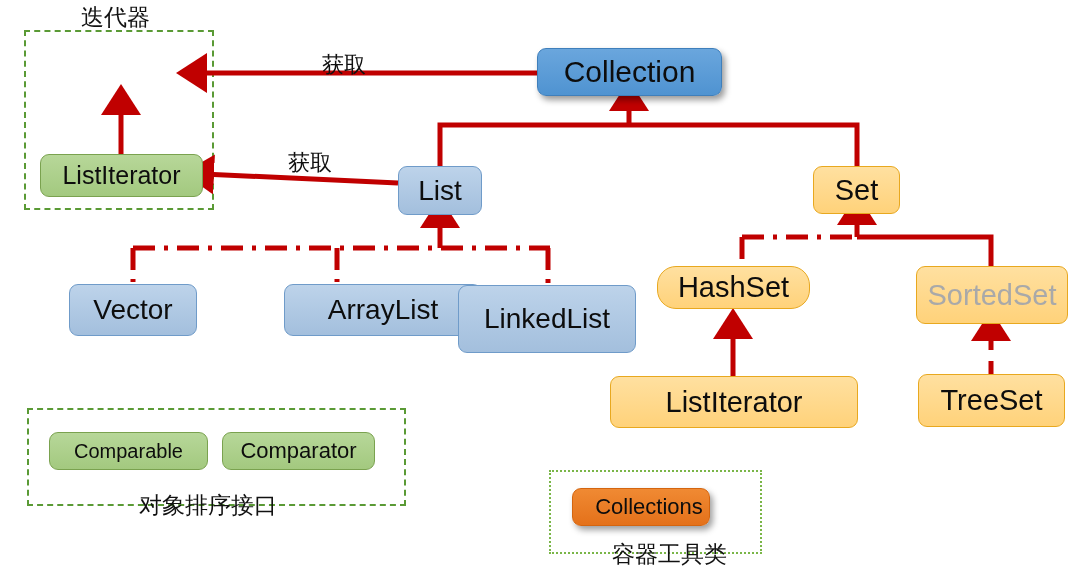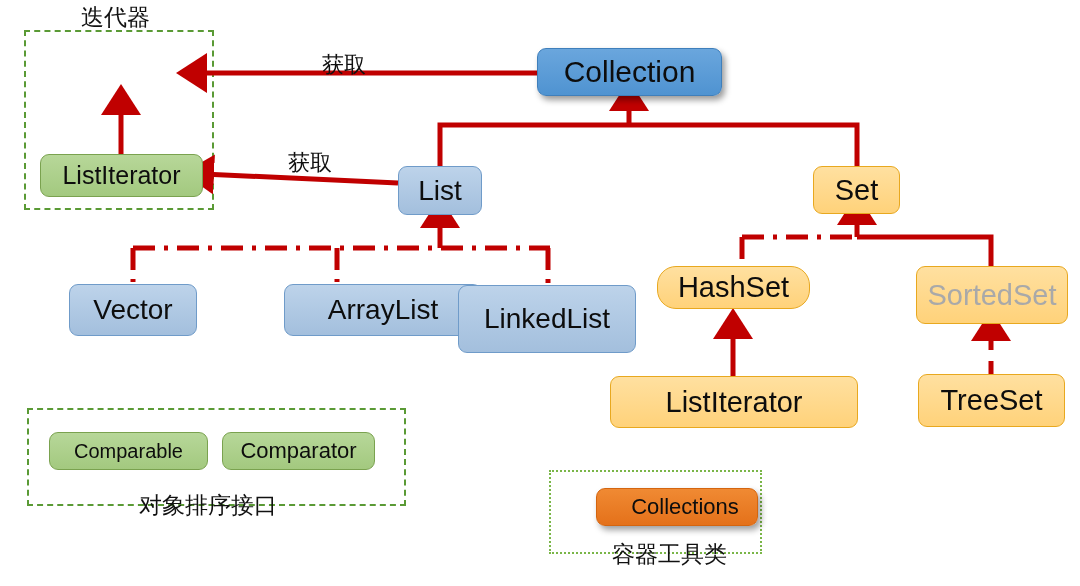--- a/index.html
+++ b/index.html
@@ -140,17 +140,17 @@
   </div>
 
   <div class="node green" style="left:49px;top:432px;width:159px;height:38px;font-size:20px;">
     <span>Comparable</span>
   </div>
 
   <div class="node green" style="left:222px;top:432px;width:153px;height:38px;font-size:22px;">
     <span>Comparator</span>
   </div>
 
-  <div class="node orange" style="left:596px;top:488px;width:162px;height:38px;padding-left:16px;">
+  <div class="node orange" style="left:572px;top:488px;width:138px;height:38px;padding-left:16px;">
     <span>Collections</span>
   </div>
 
 </div>
 
 </body></html>

